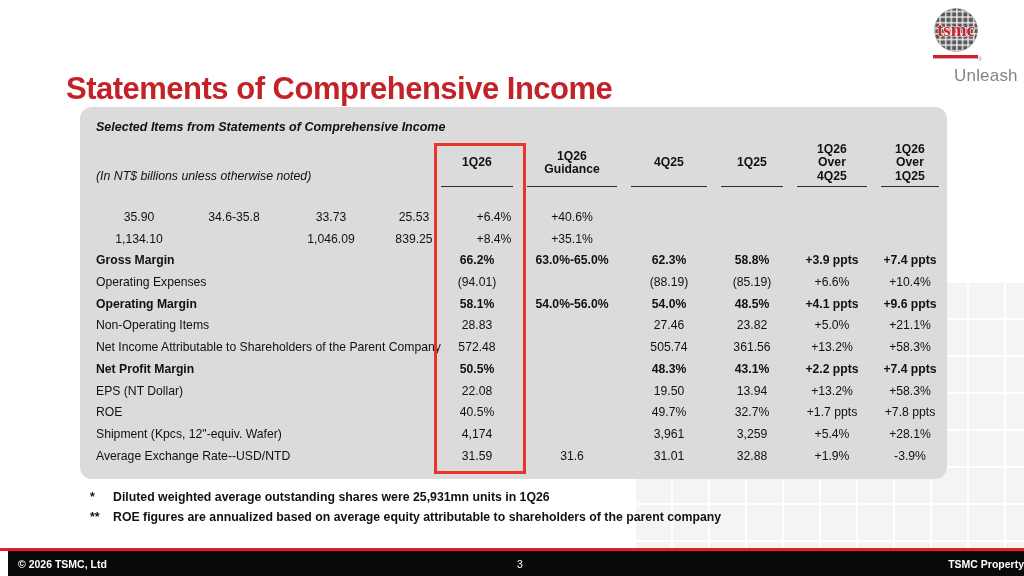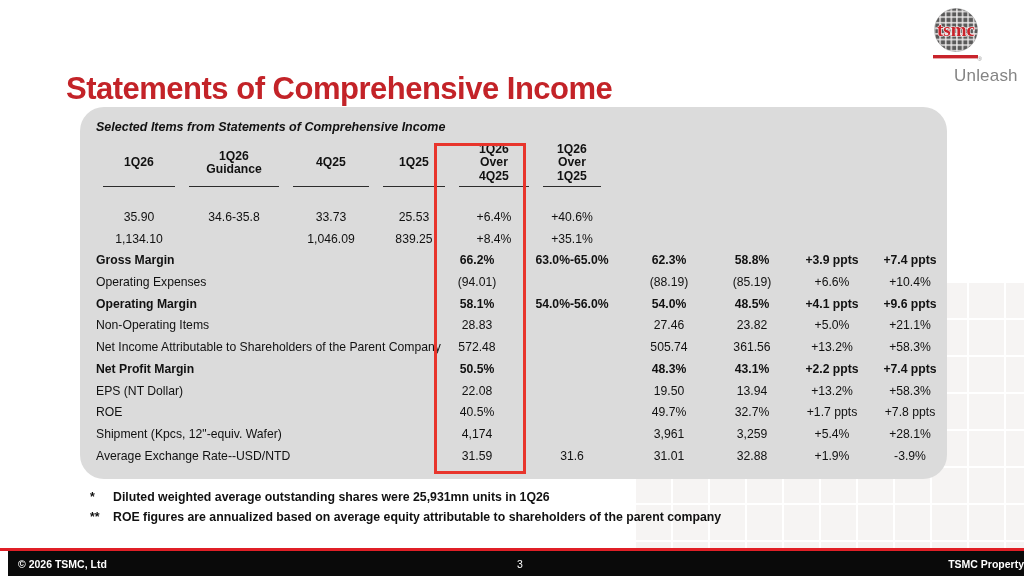--- a/index.html
+++ b/index.html
@@ -18,21 +18,21 @@
   .slide-title{position:absolute;left:66px;top:50px;font-size:31px;font-weight:bold;
     letter-spacing:-0.5px;color:#C32328;z-index:2;}
 
   
   .logo{position:absolute;top:6px;right:22px;width:92px;text-align:center;z-index:2;}
   .logo svg{display:block;margin:0 auto;}
   .logo .tagline{margin-top:2px;font-size:17px;color:#848484;letter-spacing:0.2px;white-space:nowrap;margin-left:44px;}
 
   
   .panel{position:absolute;left:80px;top:107px;width:867px;height:372px;background:#dbdbdb;
-    border-radius:24px;z-index:1;}
+    border-radius:12px;z-index:1;}
   .caption{position:absolute;left:16px;top:13px;font-size:12.5px;font-weight:bold;font-style:italic;color:#111;}
 
   
   .hdr-row{position:absolute;left:16px;top:32px;height:48px;display:flex;align-items:stretch;}
   .label-hcell{width:338px;display:flex;align-items:flex-end;}
   .unit-note{font-size:12.3px;font-style:italic;color:#111;margin-bottom:4px;white-space:nowrap;}
   .hcell{position:relative;display:flex;flex-direction:column;justify-content:center;
     font-size:12.2px;font-weight:bold;color:#111;text-align:center;line-height:13.5px;}
   .hcell .underline{position:absolute;bottom:0;left:7px;right:7px;height:1px;background:#2c2c2c;}
 
@@ -94,20 +94,23 @@
       <rect x="4" y="49" width="45" height="3.4" fill="#C8232B"></rect>
       <text x="53" y="55" text-anchor="end" font-size="6" fill="#8a8a8a">®</text>
     </svg>
     <div class="tagline">Unleash Innovation</div>
   </div>
 
   <div class="panel">
     <div class="caption">Selected Items from Statements of Comprehensive Income</div>
 
     <div class="hdr-row" id="col-headers">
+      <div class="label-hcell">
+        <span class="unit-note">(In NT$ billions unless otherwise noted)</span>
+      </div>
 
     <div class="hcell col-q126">
           <div>1Q26</div>
           <div class="underline"></div>
         </div>
         <div class="hcell col-guidance">
           <div>1Q26</div>
           <div>Guidance</div>
           <div class="underline"></div>
         </div>

